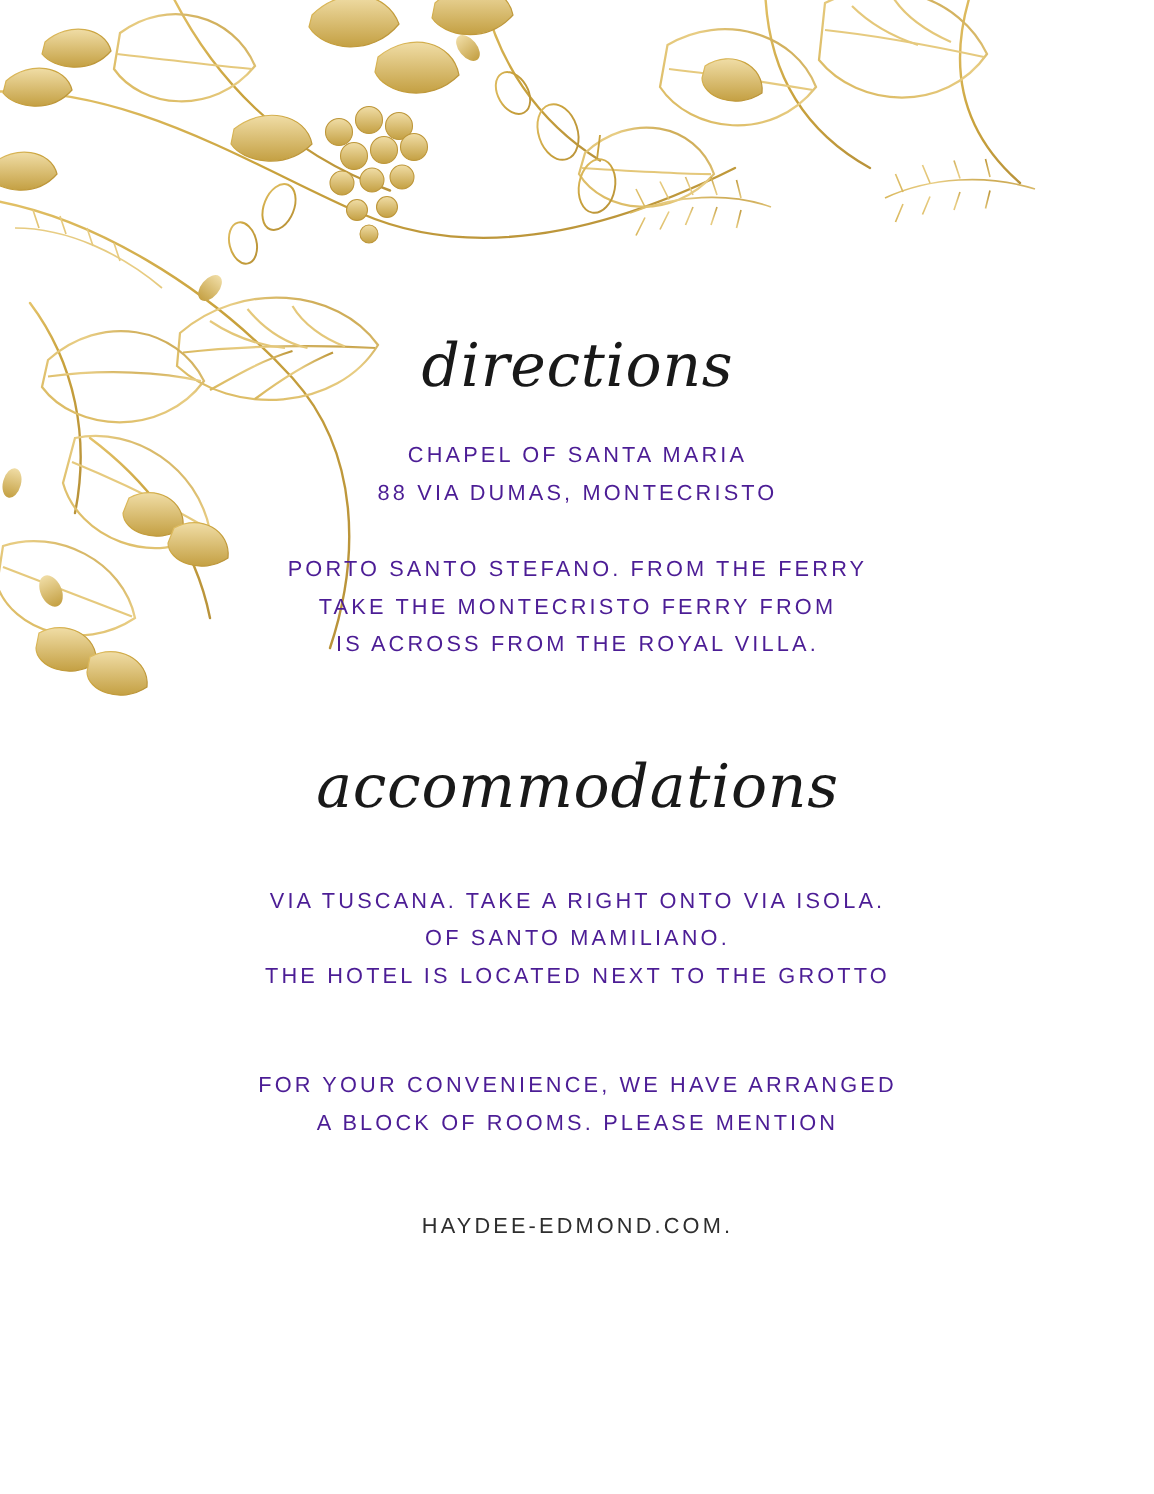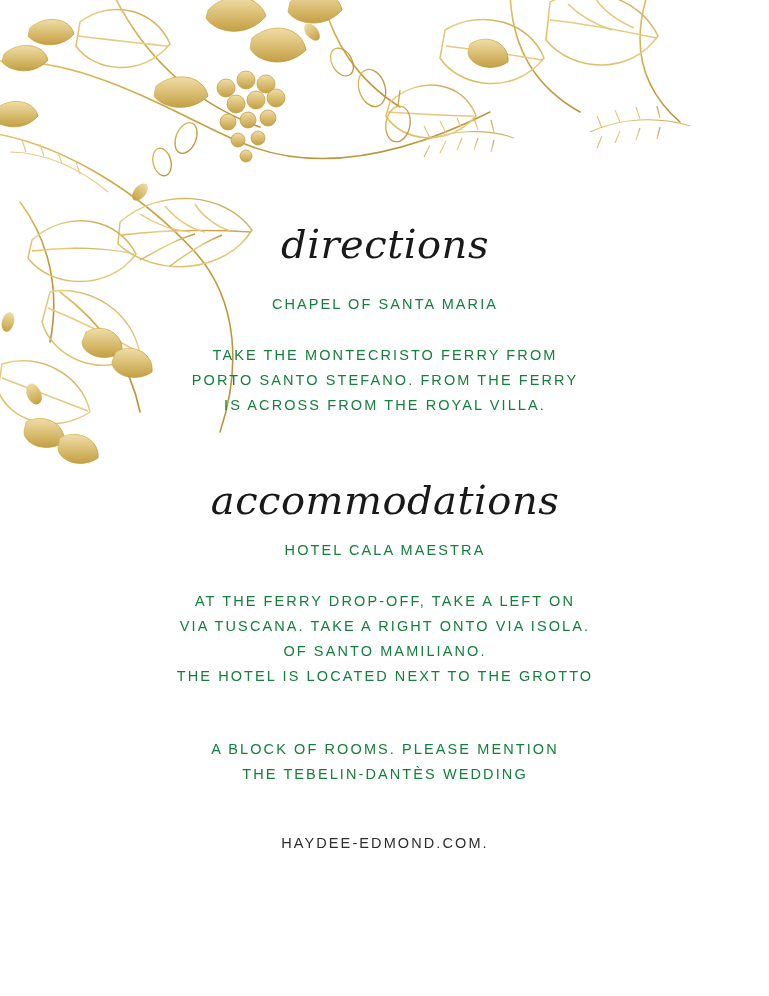--- a/index.html
+++ b/index.html
@@ -54,21 +54,21 @@
     line-height: 1.1;
   }
 
   .script-title.first { margin-bottom: 26px; }
 
   .block {
     font-family: "Liberation Sans", sans-serif;
     font-size: 14.5px;
     letter-spacing: 2.1px;
     line-height: 25px;
-    color: #15803d;
+    color: #4c1d95;
     text-transform: uppercase;
     margin: 0 0 22px 0;
   }
 
   .venue {
     margin-bottom: 26px;
   }
 
   .gap-lg { height: 38px; }
   .gap-md { height: 26px; }
@@ -220,50 +220,49 @@
       <ellipse cx="322" cy="40" rx="6" ry="10" transform="rotate(-40 322 40)"></ellipse>
     </g>
   </svg>
 
   <div class="content">
 
     <h1 class="script-title first">directions</h1>
 
     <p class="block venue">
       <span class="line">CHAPEL OF SANTA MARIA</span>
+      <span class="line">88 VIA DUMAS, MONTECRISTO</span>
     </p>
 
     <p class="block">
+      <span class="line">PORTO SANTO STEFANO. FROM THE FERRY</span>
       <span class="line">TAKE THE MONTECRISTO FERRY FROM</span>
-      <span class="line">PORTO SANTO STEFANO. FROM THE FERRY</span>
       <span class="line">IS ACROSS FROM THE ROYAL VILLA.</span>
     </p>
 
     <div class="gap-lg"></div>
 
     <h1 class="script-title">accommodations</h1>
 
     <div class="gap-sm"></div>
 
     <p class="block venue">
-      <span class="line">HOTEL CALA MAESTRA</span>
     </p>
 
     <p class="block">
-      <span class="line">AT THE FERRY DROP-OFF, TAKE A LEFT ON</span>
       <span class="line">VIA TUSCANA. TAKE A RIGHT ONTO VIA ISOLA.</span>
       <span class="line">OF SANTO MAMILIANO.</span>
       <span class="line">THE HOTEL IS LOCATED NEXT TO THE GROTTO</span>
     </p>
 
     <div class="gap-md"></div>
 
     <p class="block">
+      <span class="line">FOR YOUR CONVENIENCE, WE HAVE ARRANGED</span>
       <span class="line">A BLOCK OF ROOMS. PLEASE MENTION</span>
-      <span class="line">THE TEBELIN-DANTÈS WEDDING</span>
     </p>
 
     <div class="gap-md"></div>
 
     <p class="website">HAYDEE-EDMOND.COM.</p>
 
   </div>
 </div>
 
 </body></html>

